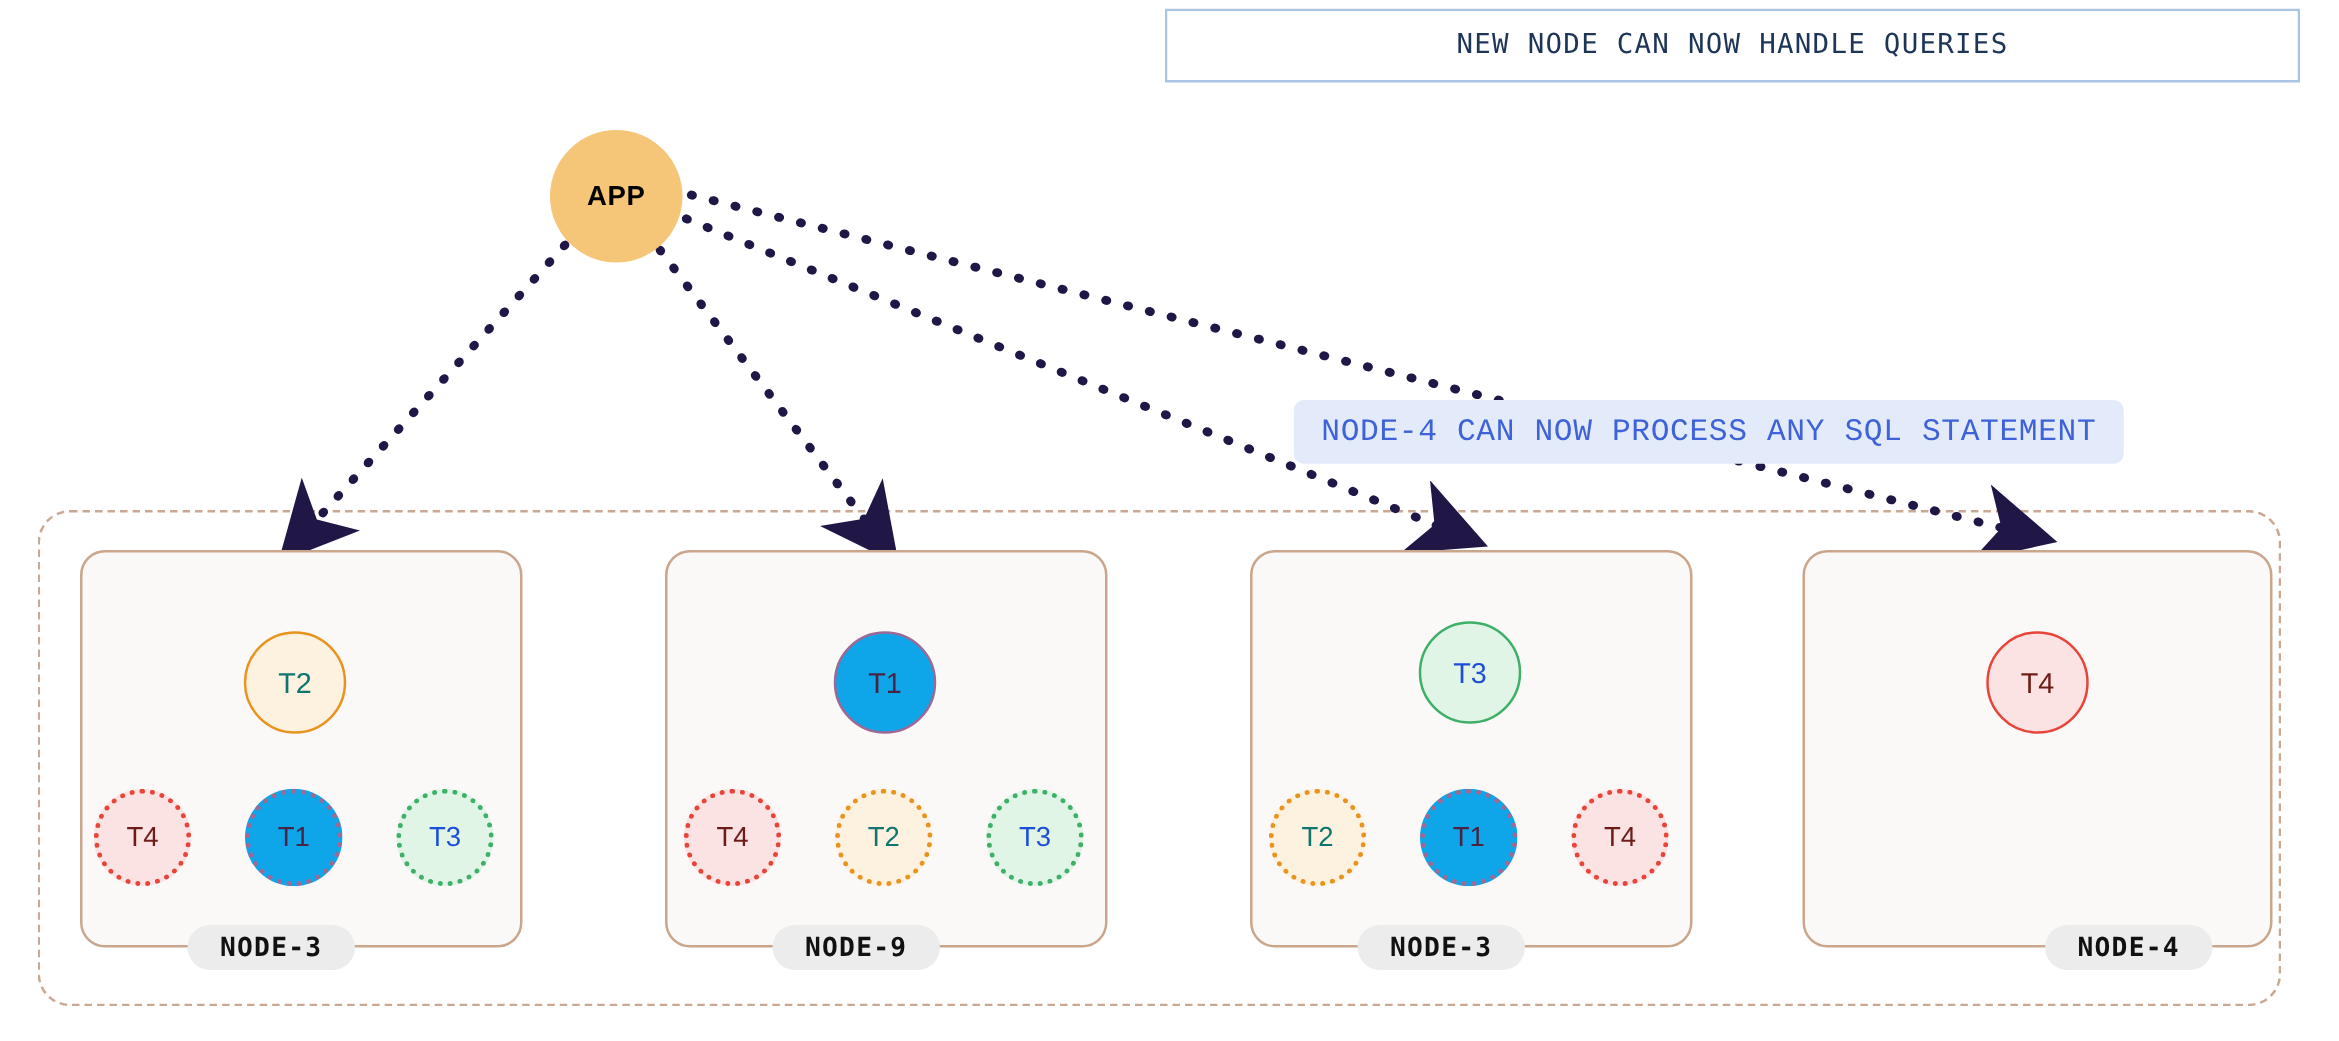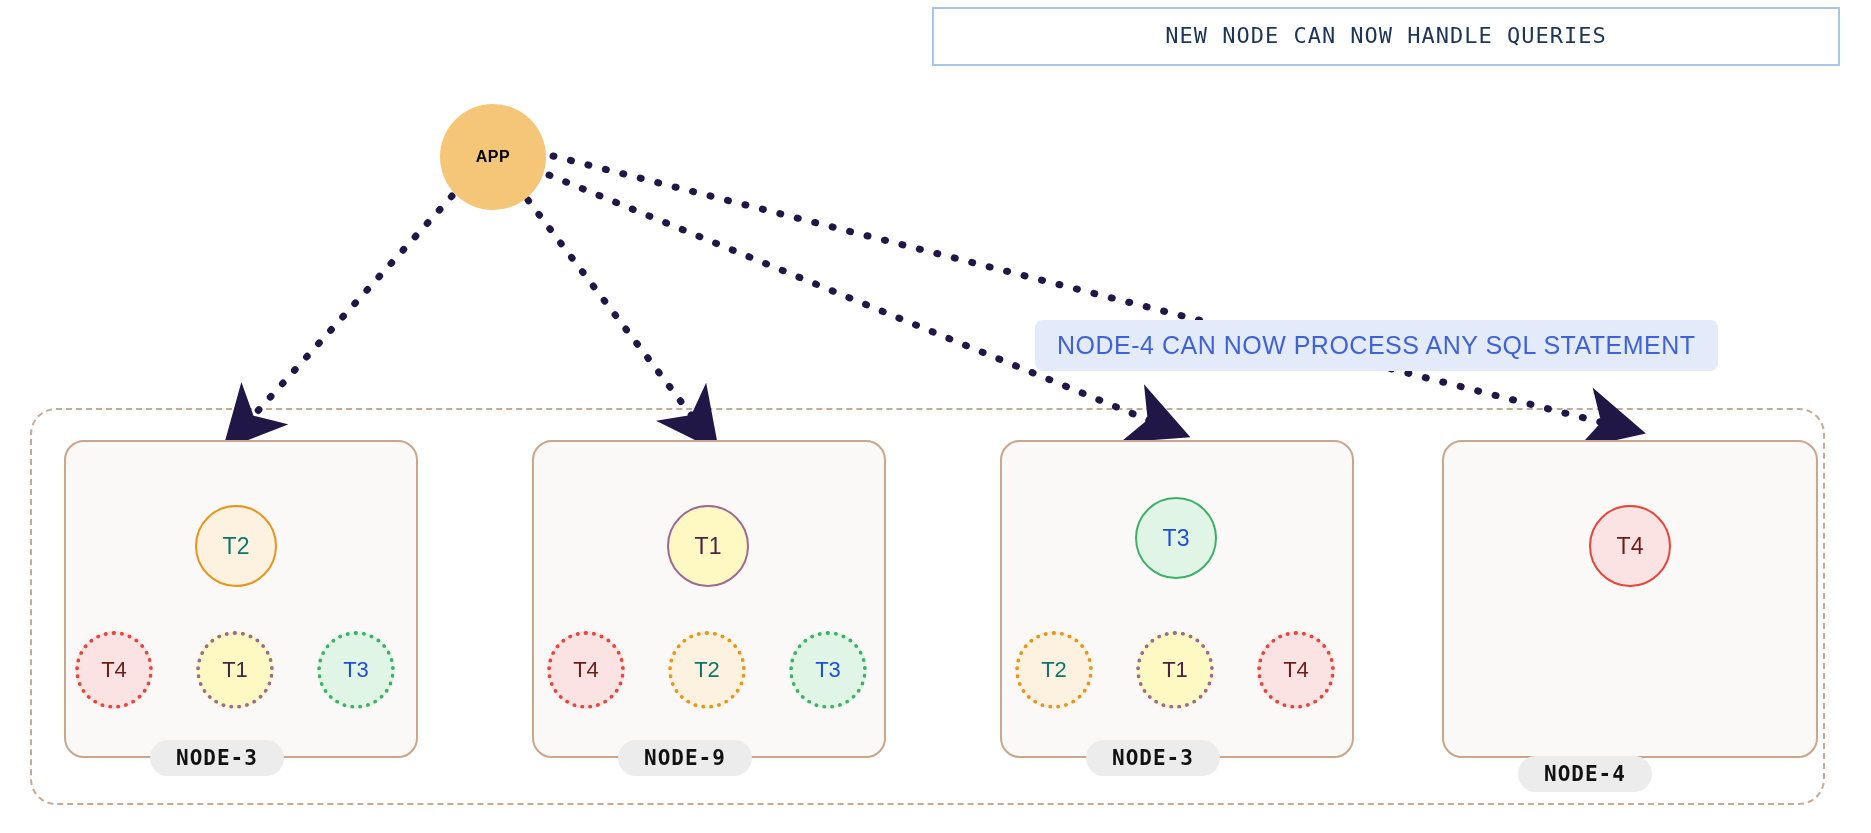--- a/index.html
+++ b/index.html
@@ -73,21 +73,21 @@
     font-size: 21px;
     letter-spacing: 1px;
     color: #111111;
     text-align: center;
     white-space: nowrap;
     box-sizing: border-box;
   }
   .node-label.n1 { left: 150px; }
   .node-label.n2 { left: 618px; }
   .node-label.n3 { left: 1086px; }
-  .node-label.n4 { left: 1518px; margin-top: 16px; }
+  .node-label.n4 { left: 1636px; }
 
   
   .tablet {
     position: absolute;
     border-radius: 50%;
     display: flex;
     align-items: center;
     justify-content: center;
     font-family: "Liberation Sans", sans-serif;
     font-size: 23px;
@@ -103,38 +103,38 @@
     width: 78px;
     height: 78px;
     border-style: dotted;
     border-width: 4px;
     font-size: 22px;
   }
 
   
   .t-red    { background:#fbe3e3; border-color:#e8453a; color:#6e1c18; }
   .t-orange { background:#fdf1df; border-color:#e8941f; color:#0f766e; }
-  .t-purple { background:#fef9c3; border-color:#9c6a95; color:#4a2344; }
+  .t-purple { background:#0ea5e9; border-color:#9c6a95; color:#4a2344; }
   .t-green  { background:#e0f5e6; border-color:#3fb068; color:#1d4ed8; }
 
   
   #app-node {
     position: absolute;
     left: 440px;
     top: 104px;
     width: 106px;
     height: 106px;
     border-radius: 50%;
     background: #f5c578;
     display: flex;
     align-items: center;
     justify-content: center;
     font-family: "Liberation Sans", sans-serif;
     font-weight: bold;
-    font-size: 16px;
+    font-size: 22px;
     color: #000000;
     letter-spacing: 0.5px;
   }
 
   
   #callout {
     position: absolute;
     left: 932px;
     top: 7px;
     width: 908px;
@@ -177,21 +177,21 @@
   }
 
   
   #sql-badge {
     position: absolute;
     left: 1035px;
     top: 320px;
     padding: 11px 22px;
     background: #e3ebfa;
     border-radius: 8px;
-    font-family: Liberation Sans, sans-serif;
+    font-family: Liberation Mono, monospace;
     font-size: 25px;
     color: #3f62d9;
     letter-spacing: 0.5px;
     white-space: nowrap;
   }
 </style>
 </head>
 <body>
 
 <div id="stage">

